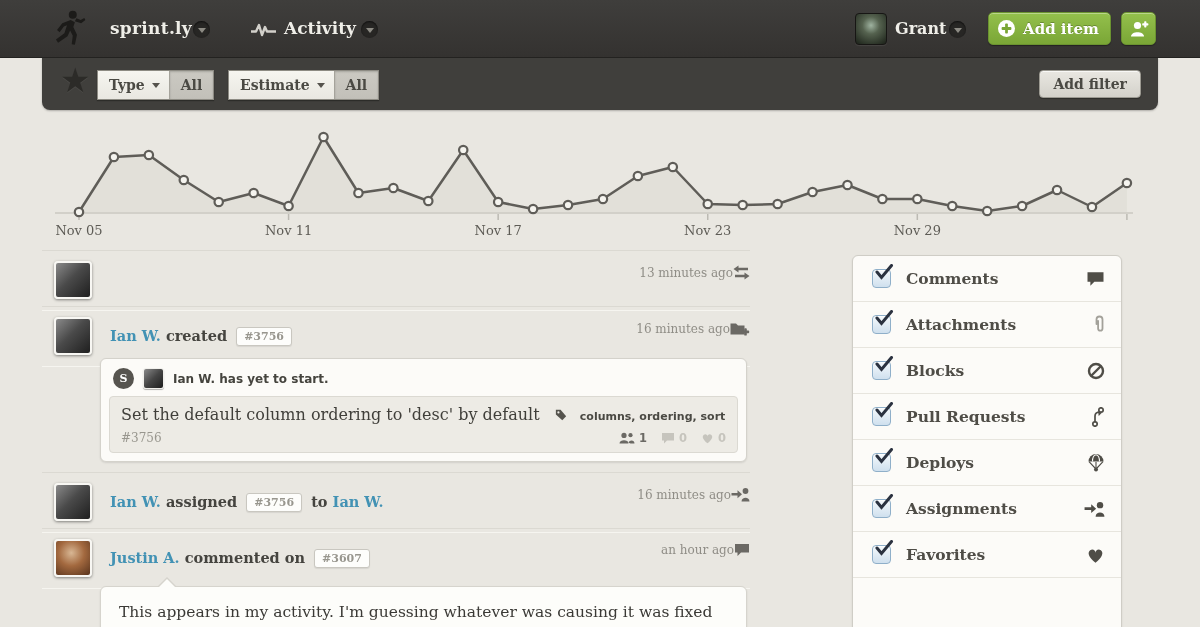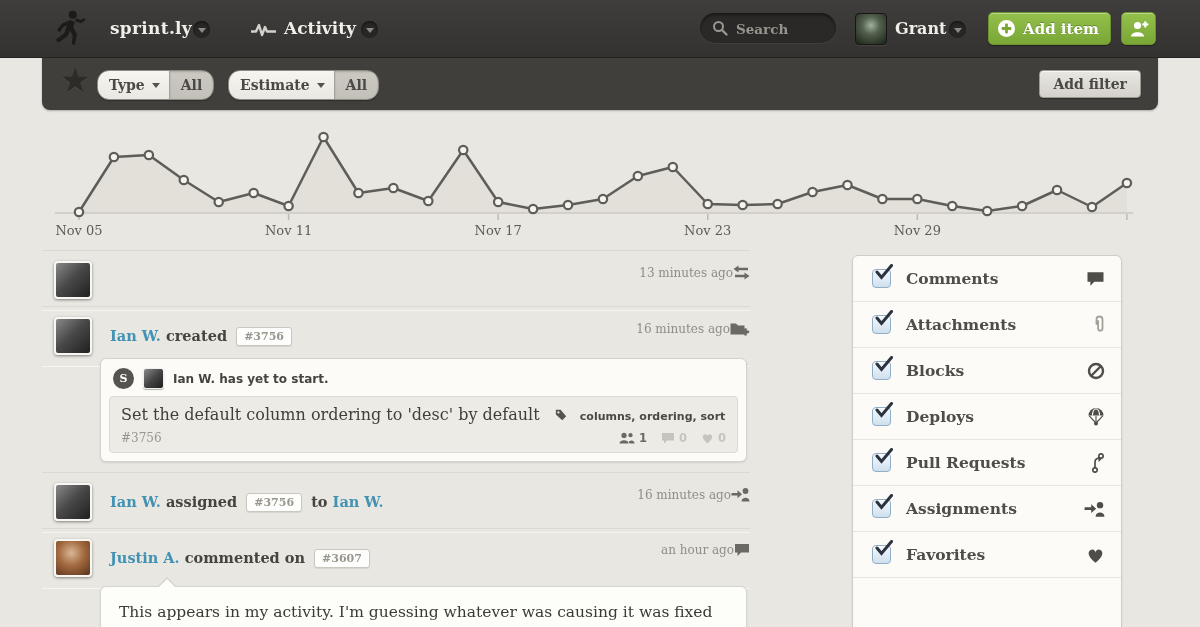--- a/index.html
+++ b/index.html
@@ -47,21 +47,21 @@
   .btn-additem .plus-badge{margin:0 8px 0 9px;}
   .btn-person{left:1121px;width:35px;justify-content:center;}
   
   .filterbar{
     position:absolute;left:42px;top:57px;width:1116px;height:53px;
     background:#403f3c;border-radius:0 0 8px 8px;z-index:20;
     box-shadow:0 1px 2px rgba(0,0,0,.25);
   }
   .filter-star{position:absolute;left:18px;top:3px;font-size:34px;color:#2c2b28;
     text-shadow:0 1px 0 rgba(255,255,255,.06);font-family:"DejaVu Sans",sans-serif;}
-  .seg-group{position:absolute;top:13px;height:28px;display:flex;border:1px solid #8d8b83;border-radius:12px;
+  .seg-group{position:absolute;top:13px;height:28px;display:flex;border:1px solid #8d8b83;border-radius:0;
     overflow:hidden;box-shadow:0 1px 1px rgba(0,0,0,.3);cursor:pointer;}
   .seg-label{background:linear-gradient(#f6f5f0,#e9e7e1);color:#4a4943;font-size:14px;font-weight:bold;
     padding:0 9px 0 11px;line-height:28px;display:flex;align-items:center;}
   .seg-label .caret-sm{margin-left:7px;border-left:4px solid transparent;border-right:4px solid transparent;
     border-top:5px solid #55534d;display:inline-block;}
   .seg-value{background:linear-gradient(#cbc9c2,#c2c0b9);color:#4a4943;font-size:14px;font-weight:bold;
     padding:0 11px;line-height:28px;border-left:1px solid #a5a39b;box-shadow:inset 0 1px 2px rgba(0,0,0,.18);}
   .group-type{left:55px}.group-estimate{left:186px}
   .btn-addfilter{position:absolute;right:17px;top:13px;height:28px;padding:0 13px;
     background:linear-gradient(#e9e7e1,#d3d1ca);border:1px solid #9c9a92;border-radius:4px;
@@ -141,27 +141,20 @@
   </svg>
   <div class="brand">sprint.ly</div>
   <div class="nav-caret caret-brand"></div>
 
   <svg class="pulse" width="25" height="15" viewBox="0 0 25 15">
     <polyline points="0,9.5 5,9.5 8,3 11,13 14,5 16,9.5 25,9.5" fill="none" stroke="#d3d1cb" stroke-width="2.4" stroke-linejoin="round" stroke-linecap="round"></polyline>
   </svg>
   <div class="section-label">Activity</div>
   <div class="nav-caret caret-section"></div>
 
-  <div class="searchbox">
-    <svg width="16" height="16" viewBox="0 0 16 16">
-      <circle cx="6.5" cy="6.5" r="4.5" fill="none" stroke="#98968f" stroke-width="2"></circle>
-      <line x1="10" y1="10" x2="14.5" y2="14.5" stroke="#98968f" stroke-width="2.4" stroke-linecap="round"></line>
-    </svg>
-    <input placeholder="Search" style="">
-  </div>
 
   <div class="nav-avatar"></div>
   <div class="user-name">Grant</div>
   <div class="nav-caret caret-user"></div>
 
   <button class="btn-green btn-additem">
     <svg class="plus-badge" width="17" height="17" viewBox="0 0 16 16">
       <circle cx="8" cy="8" r="8" fill="#ffffff"></circle>
       <rect x="6.7" y="3.4" width="2.6" height="9.2" rx="0.8" fill="#7aa636"></rect>
       <rect x="3.4" y="6.7" width="9.2" height="2.6" rx="0.8" fill="#7aa636"></rect>
@@ -414,56 +407,56 @@
       <line x1="4" y1="14" x2="14" y2="4" stroke="#4f4d47" stroke-width="2.4"></line>
     </svg>
   </div>
 
   <div class="side-row">
     <span class="checkbox">
       <svg width="20" height="17" viewBox="0 0 20 17">
         <path d="M3 8 l4.5 5.5 L17.5 1.5" fill="none" stroke="#2b3240" stroke-width="3" stroke-linecap="round"></path>
       </svg>
     </span>
+    <span class="side-label">Pull Requests</span>
+    <svg class="side-icon" width="16" height="20" viewBox="0 0 16 20">
+      <g stroke="#4f4d47" fill="none" stroke-width="1.7">
+        <circle cx="12" cy="3" r="2.2"></circle>
+        <circle cx="6" cy="17" r="2.2"></circle>
+        <path d="M6 15 V9 c0-3 2.5-4 5-4"></path>
+      </g>
+      <path d="M8.5 5 L12.5 5 L10.5 9 Z" fill="#4f4d47" transform="rotate(18 10.5 6.5)"></path>
+    </svg>
+  </div>
+
+  <div class="side-row">
+    <span class="checkbox">
+      <svg width="20" height="17" viewBox="0 0 20 17">
+        <path d="M3 8 l4.5 5.5 L17.5 1.5" fill="none" stroke="#2b3240" stroke-width="3" stroke-linecap="round"></path>
+      </svg>
+    </span>
     <span class="side-label">Deploys</span>
     <svg class="side-icon" width="18" height="19" viewBox="0 0 18 19">
       <path d="M1.5 8 a7.5 7.5 0 0 1 15 0 Z" fill="#4f4d47"></path>
       <g stroke="#fcfbf8" stroke-width="1.1" fill="none">
         <path d="M5.5 8 C5.5 4 7 1.5 9 1.2 M12.5 8 C12.5 4 11 1.5 9 1.2"></path>
       </g>
       <g stroke="#4f4d47" stroke-width="1.1" fill="none">
         <path d="M2 8.2 L8 14.5 M16 8.2 L10 14.5 M9 8.5 V14.5"></path>
       </g>
       <circle cx="9" cy="16" r="2" fill="#4f4d47"></circle>
     </svg>
   </div>
 
   <div class="side-row">
     <span class="checkbox">
       <svg width="20" height="17" viewBox="0 0 20 17">
         <path d="M3 8 l4.5 5.5 L17.5 1.5" fill="none" stroke="#2b3240" stroke-width="3" stroke-linecap="round"></path>
       </svg>
     </span>
-    <span class="side-label">Pull Requests</span>
-    <svg class="side-icon" width="16" height="20" viewBox="0 0 16 20">
-      <g stroke="#4f4d47" fill="none" stroke-width="1.7">
-        <circle cx="12" cy="3" r="2.2"></circle>
-        <circle cx="6" cy="17" r="2.2"></circle>
-        <path d="M6 15 V9 c0-3 2.5-4 5-4"></path>
-      </g>
-      <path d="M8.5 5 L12.5 5 L10.5 9 Z" fill="#4f4d47" transform="rotate(18 10.5 6.5)"></path>
-    </svg>
-  </div>
-
-  <div class="side-row">
-    <span class="checkbox">
-      <svg width="20" height="17" viewBox="0 0 20 17">
-        <path d="M3 8 l4.5 5.5 L17.5 1.5" fill="none" stroke="#2b3240" stroke-width="3" stroke-linecap="round"></path>
-      </svg>
-    </span>
     <span class="side-label">Assignments</span>
     <svg class="side-icon" width="21" height="17" viewBox="0 0 19 15">
       <g fill="#4f4d47">
         <path d="M0.5 6 h6 V3.2 L11 7.2 L6.5 11.2 V8.5 h-6 Z"></path>
         <circle cx="14.5" cy="4" r="2.9"></circle>
         <path d="M10.5 14.5 c0-5 8-5 8 0 Z"></path>
       </g>
     </svg>
   </div>
 

